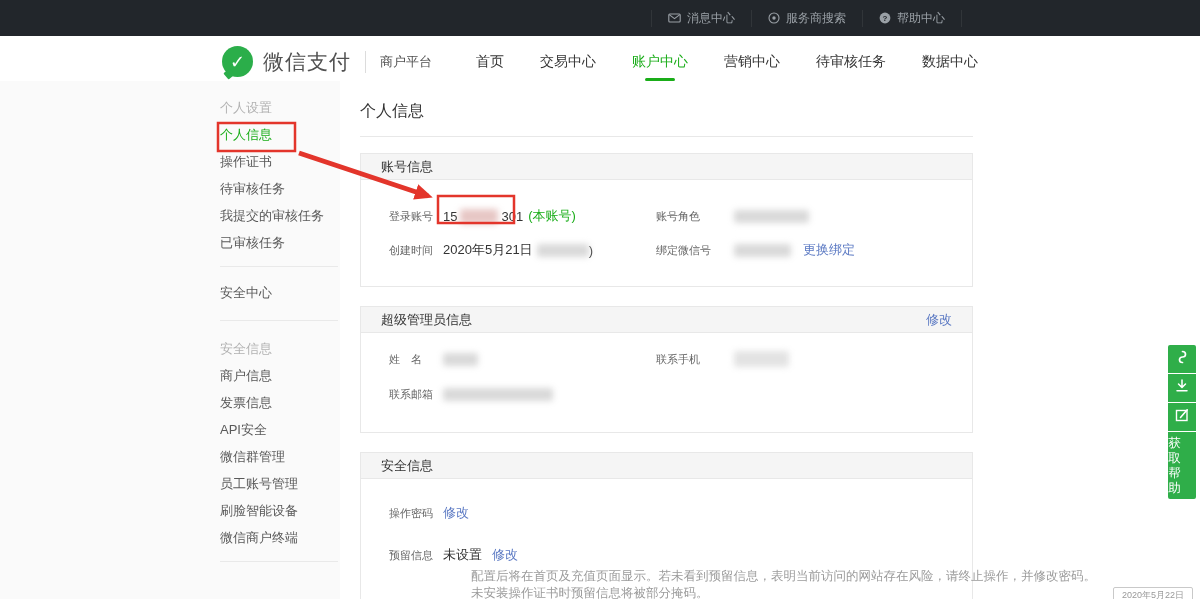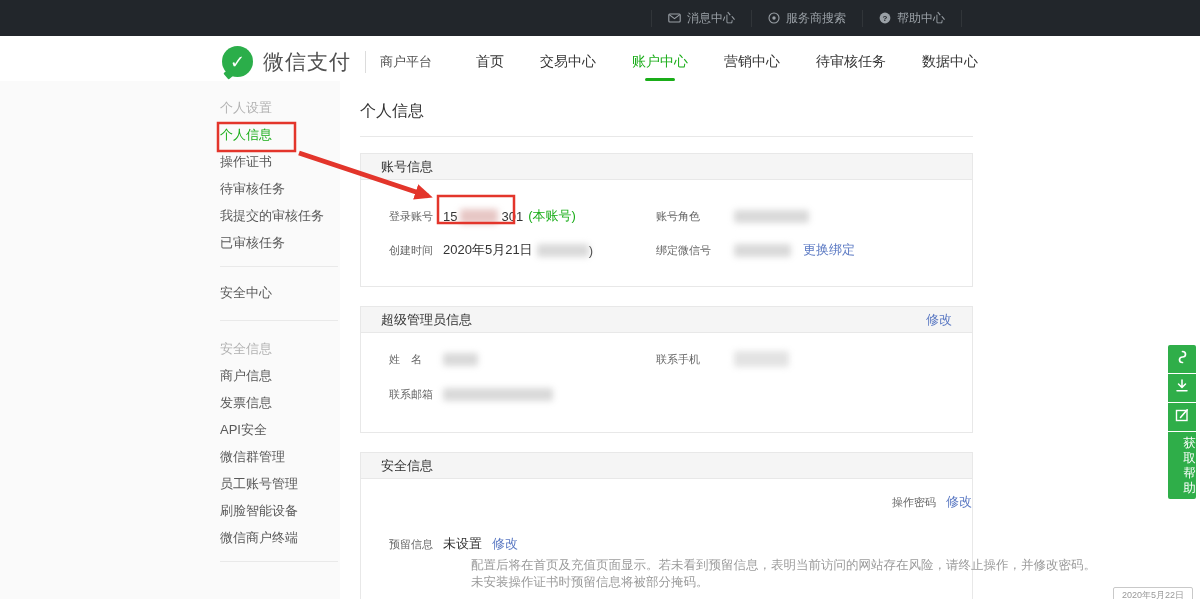--- a/index.html
+++ b/index.html
@@ -84,35 +84,35 @@
   .blob-wx { width:57px; margin-right:12px; }
   .blob-created { width:52px; margin-left:4px; }
   .blob-name { width:35px; }
   .blob-cphone { width:55px; height:16px; background:#e3e3e3; }
   .blob-email { width:110px; }
   .body-acc { padding:26px 0 26px 0; }
   .body-acc .frow + .frow { margin-top:14px; }
   .body-adm { padding:16px 0 28px 0; }
   .body-adm .frow + .frow { margin-top:15px; }
   .body-sec { padding:9px 0 20px 0; }
-  .row-pwd { margin-top:5px;justify-content:flex-end; }
+  .row-pwd { margin-top:16px; }
   .row-rsv { margin-top:24px; }
   .rsv-status { font-size:13px; color:#333; margin-right:10px; }
   .sec-desc { margin:4px 0 0 82px; padding-left:28px; font-size:12.5px; color:#9b9b9b; line-height:17px; }
   .sec-desc div { white-space:nowrap; }
   
   .float-panel { position:absolute; left:1168px; top:345px; width:28px; }
   .fp-btn {
     width:28px; height:28px; background:#2fae49; display:flex; align-items:center;
     justify-content:center; margin-bottom:1px; cursor:pointer;
   }
   .fp-btn:first-child { border-radius:2px 2px 0 0; }
   .fp-help {
     width:28px; height:67px; background:#2fae49; color:#fff; font-size:12.5px;
-    display:flex; align-items:center; justify-content:flex-end; text-align:center;
+    display:flex; align-items:center; justify-content:flex-start; text-align:center;
     cursor:pointer; border-radius:0 0 2px 2px;
   }
   .fp-help span { display:block; width:13px; line-height:15px; word-break:break-all; }
   
   .footnote {
     position:absolute; left:1113px; top:587px; width:80px; height:16px;
     background:#fff; border:1px solid #c9c9c9; border-radius:2px;
     font-size:9px; color:#999; display:flex; align-items:center; justify-content:center;
   }
   

